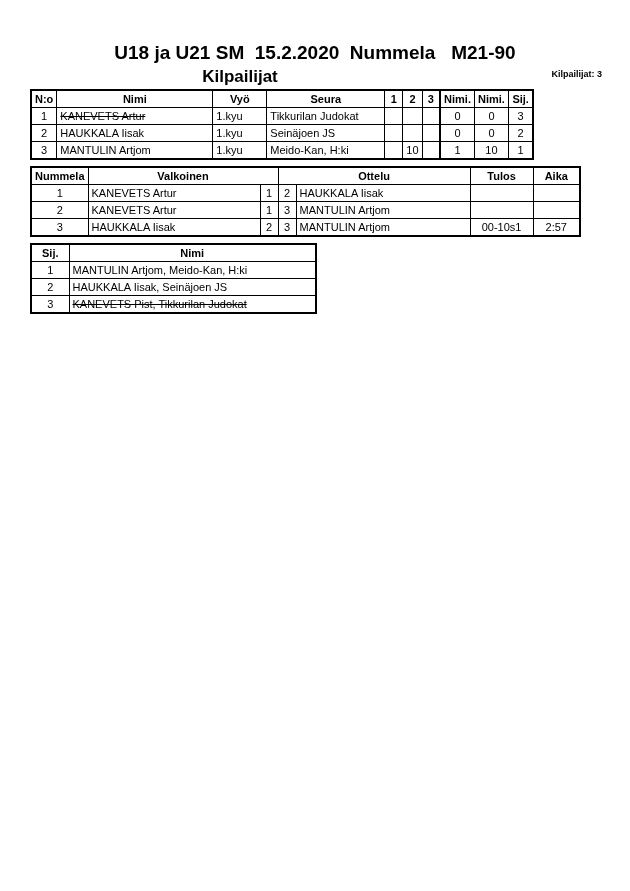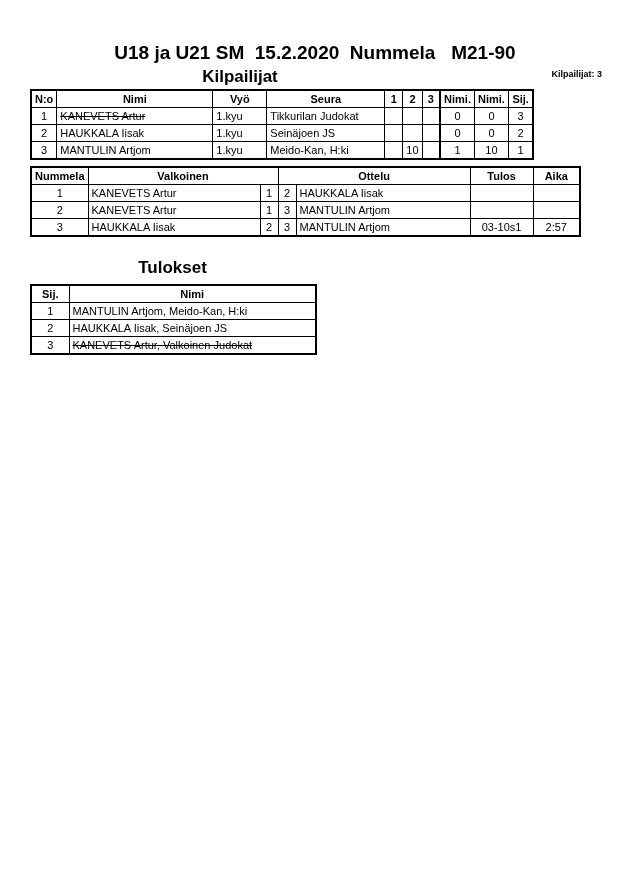--- a/index.html
+++ b/index.html
@@ -170,27 +170,26 @@
         <td>MANTULIN Artjom</td>
         <td class="ctr"></td>
         <td class="ctr"></td>
       </tr>
       <tr>
         <td class="ctr">3</td>
         <td>HAUKKALA Iisak</td>
         <td class="ctr">2</td>
         <td class="ctr">3</td>
         <td>MANTULIN Artjom</td>
-        <td class="ctr">03-10s1</td>
+        <td class="ctr">00-10s1</td>
         <td class="ctr">2:57</td>
       </tr>
     </tbody>
   </table>
 
-  <div class="heading heading3">Tulokset</div>
 
   <table class="doc-table t3">
     <colgroup>
       <col style="width:38px">
         <col style="width:247px">
     </colgroup>
     <thead>
       <tr>
         <th>Sij.</th>
         <th>Nimi</th>
@@ -200,18 +199,18 @@
       <tr>
         <td class="ctr">1</td>
         <td>MANTULIN Artjom, Meido-Kan, H:ki</td>
       </tr>
       <tr>
         <td class="ctr">2</td>
         <td>HAUKKALA Iisak, Seinäjoen JS</td>
       </tr>
       <tr>
         <td class="ctr">3</td>
-        <td class="strike">KANEVETS Artur, Valkoinen Judokat</td>
+        <td class="strike">KANEVETS Pist, Tikkurilan Judokat</td>
       </tr>
     </tbody>
   </table>
 
 </div>
 
 </body></html>

